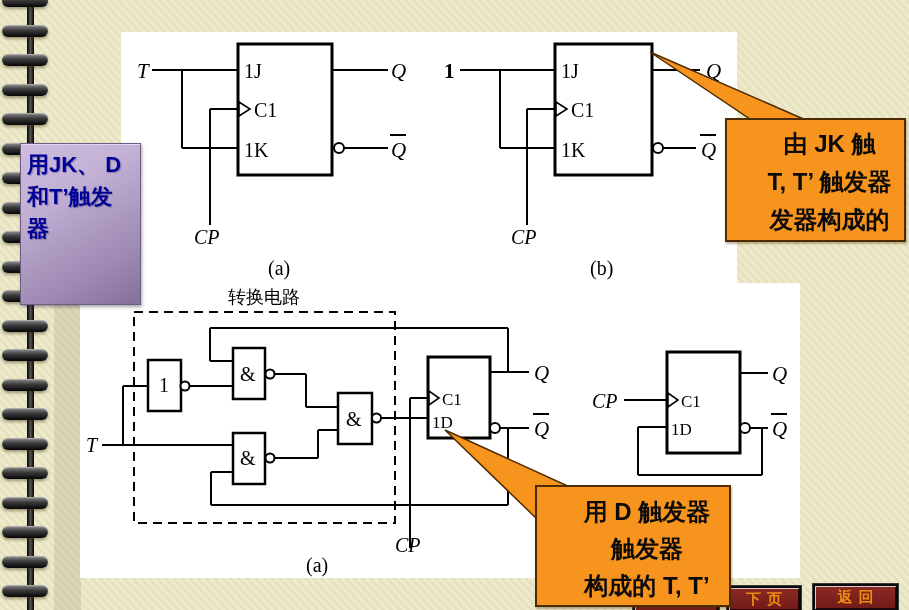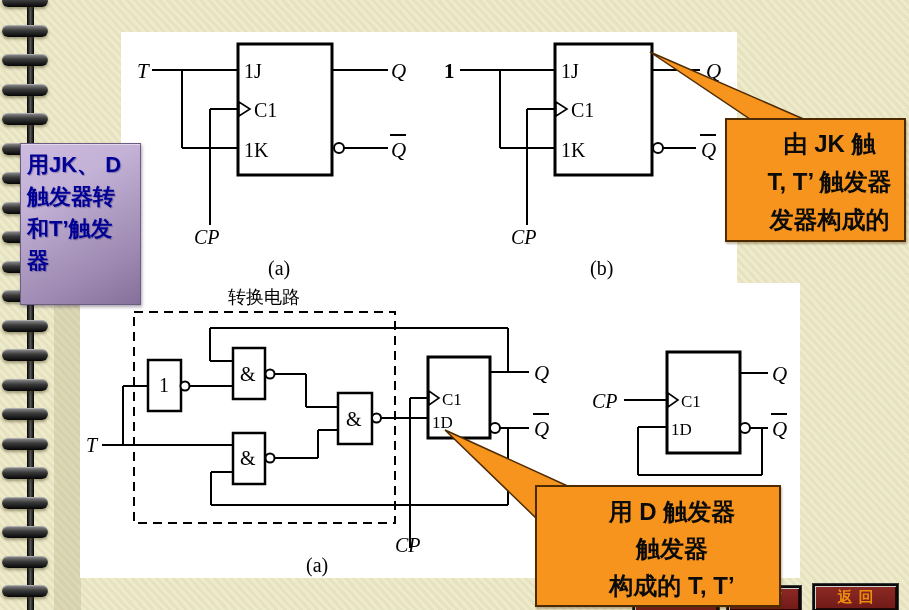--- a/index.html
+++ b/index.html
@@ -28,21 +28,21 @@
     border:1px solid #6d5c82;box-shadow:inset 0 1px 0 #e2d8ee,1px 2px 3px rgba(40,30,60,.4);
     color:#000096;font-weight:bold;font-size:22px;line-height:32px;
     padding:5px 0 0 6px;box-sizing:border-box;white-space:nowrap;
     text-shadow:1px 1px 1px rgba(30,20,90,.35);margin-left:16px;}
   
   .callout{position:absolute;z-index:7;background:#F7941D;border:2px solid #4e2a00;
     color:#0b0b0b;font-weight:bold;text-align:center;box-sizing:border-box;
     box-shadow:1px 2px 2px rgba(80,50,0,.35);}
   .callout .ln{white-space:nowrap;margin-left:28px;}
   .callout-jk{left:725px;top:118px;width:181px;height:124px;font-size:24px;line-height:38px;padding-top:5px;}
-  .callout-d{left:535px;top:485px;width:246px;height:122px;font-size:24px;line-height:37px;padding-top:6px;}
+  .callout-d{left:535px;top:485px;width:196px;height:122px;font-size:24px;line-height:37px;padding-top:6px;}
   
   .navbtn{position:absolute;z-index:5;background:linear-gradient(180deg,#8d2a24,#701a18);
     border:2px solid #0a0a0a;box-sizing:border-box;
     box-shadow:inset 1px 1px 0 #cfcfcf, inset -1px -1px 0 #2a0505, 0 0 0 1px #3a3a3a;
     color:#ED8D0E;font-weight:bold;font-size:15px;text-align:center;
     letter-spacing:6px;text-indent:6px;line-height:22px;cursor:pointer;
     font-family:"Liberation Sans",sans-serif;}
   .btn-hidden{left:633px;top:597px;width:86px;height:18px;}
   .btn-next{left:727px;top:586px;width:74px;height:26px;}
   .btn-back{left:813px;top:584px;width:85px;height:27px;}
@@ -183,21 +183,20 @@
     <path class="thin" d="M390 135 H406 M700 135 H716 M533 414 H549 M771 414 H787"></path>
   </svg>
 
   <svg class="overlay" width="909" height="610" viewBox="0 0 909 610">
     <polygon class="ptr" points="650,52 808,121 753,121"></polygon>
     <polygon class="ptr" points="445,430 572,488 537,519"></polygon>
   </svg>
 
   <div class="note">
     <div class="ln">用JK、 D</div>
-    <div class="ln">触发器转</div>
     <div class="ln">和T’触发</div>
     <div class="ln">器</div>
   </div>
 
   <div class="callout callout-jk">
     <div class="ln">由 JK 触</div>
     <div class="ln">T, T’ 触发器</div>
     <div class="ln">发器构成的</div>
   </div>
   <div class="callout callout-d">

